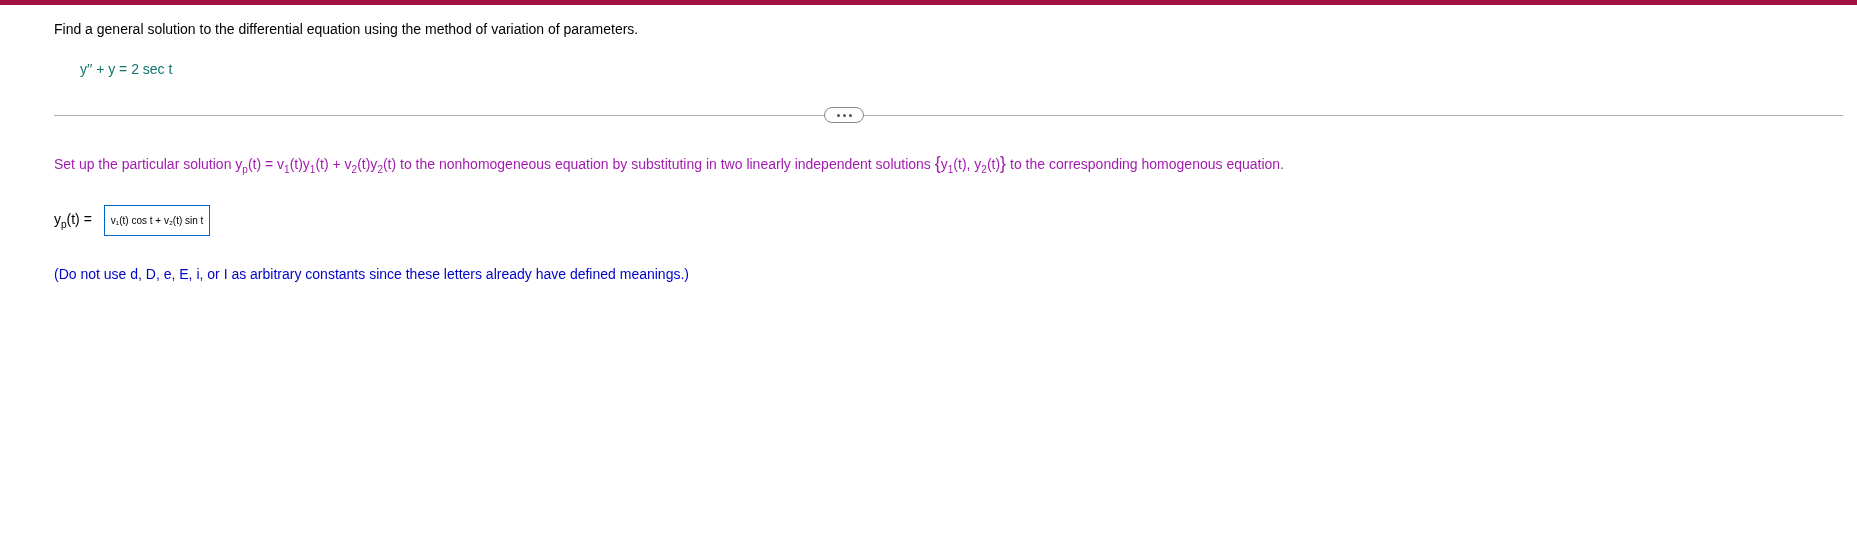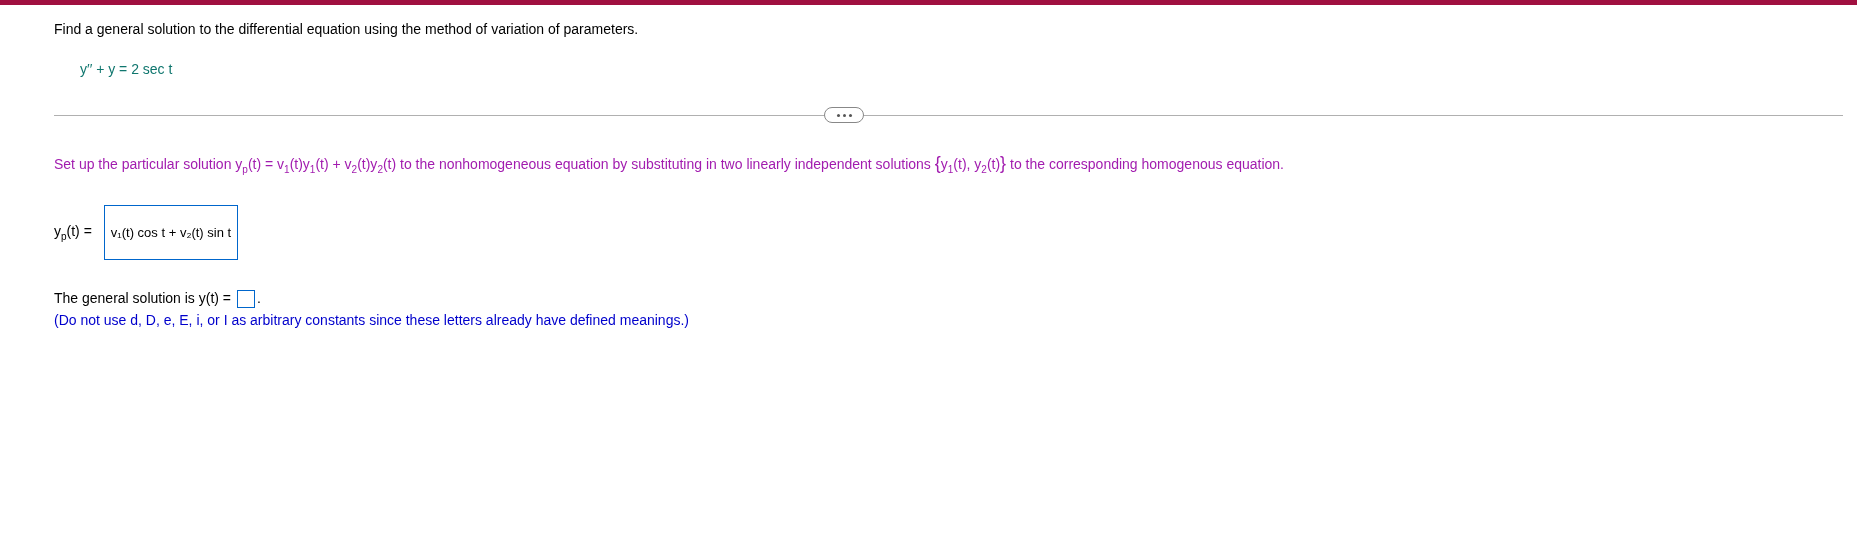--- a/index.html
+++ b/index.html
@@ -81,25 +81,25 @@
       font-size: 14px;
       color: #000;
       margin-bottom: 30px;
       display: flex;
       align-items: center;
       gap: 12px;
     }
     .answer-box {
       display: inline-block;
       border: 1px solid #0066cc;
-      padding: 19px 6px;
+      padding: 9px 6px;
       min-width: 20px;
       min-height: 18px;
       vertical-align: middle;
-      font-size: 13px;
+      font-size: 10px;
     }
     .answer-box-small {
       display: inline-block;
       border: 1px solid #0066cc;
       width: 18px;
       height: 18px;
       vertical-align: middle;
       margin: 0 2px;
     }
     .general-line {
@@ -137,19 +137,16 @@
     <span>Set up the particular solution </span><span>y</span><span class="sub">p</span><span>(t) = v</span><span class="sub">1</span><span>(t)y</span><span class="sub">1</span><span>(t) + v</span><span class="sub">2</span><span>(t)y</span><span class="sub">2</span><span>(t) to the nonhomogeneous equation by substituting in two linearly independent solutions </span><span class="brace">{</span><span>y</span><span class="sub">1</span><span>(t), y</span><span class="sub">2</span><span>(t)</span><span class="brace">}</span><span> to the corresponding homogenous equation.</span>
   </div>
 
   <div class="yp-line">
     <span>
       <span>y</span><span class="sub">p</span><span>(t) = </span>
     </span>
     <span class="answer-box">v₁(t) cos t + v₂(t) sin t</span>
   </div>
 
-  <div class="general-line">
-    <span>The general solution is y(t) = </span><span class="answer-box-small"></span><span>.</span>
-  </div>
 
   <div class="note-line">(Do not use d, D, e, E, i, or I as arbitrary constants since these letters already have defined meanings.)</div>
 
 </div>
 
 </body></html>

